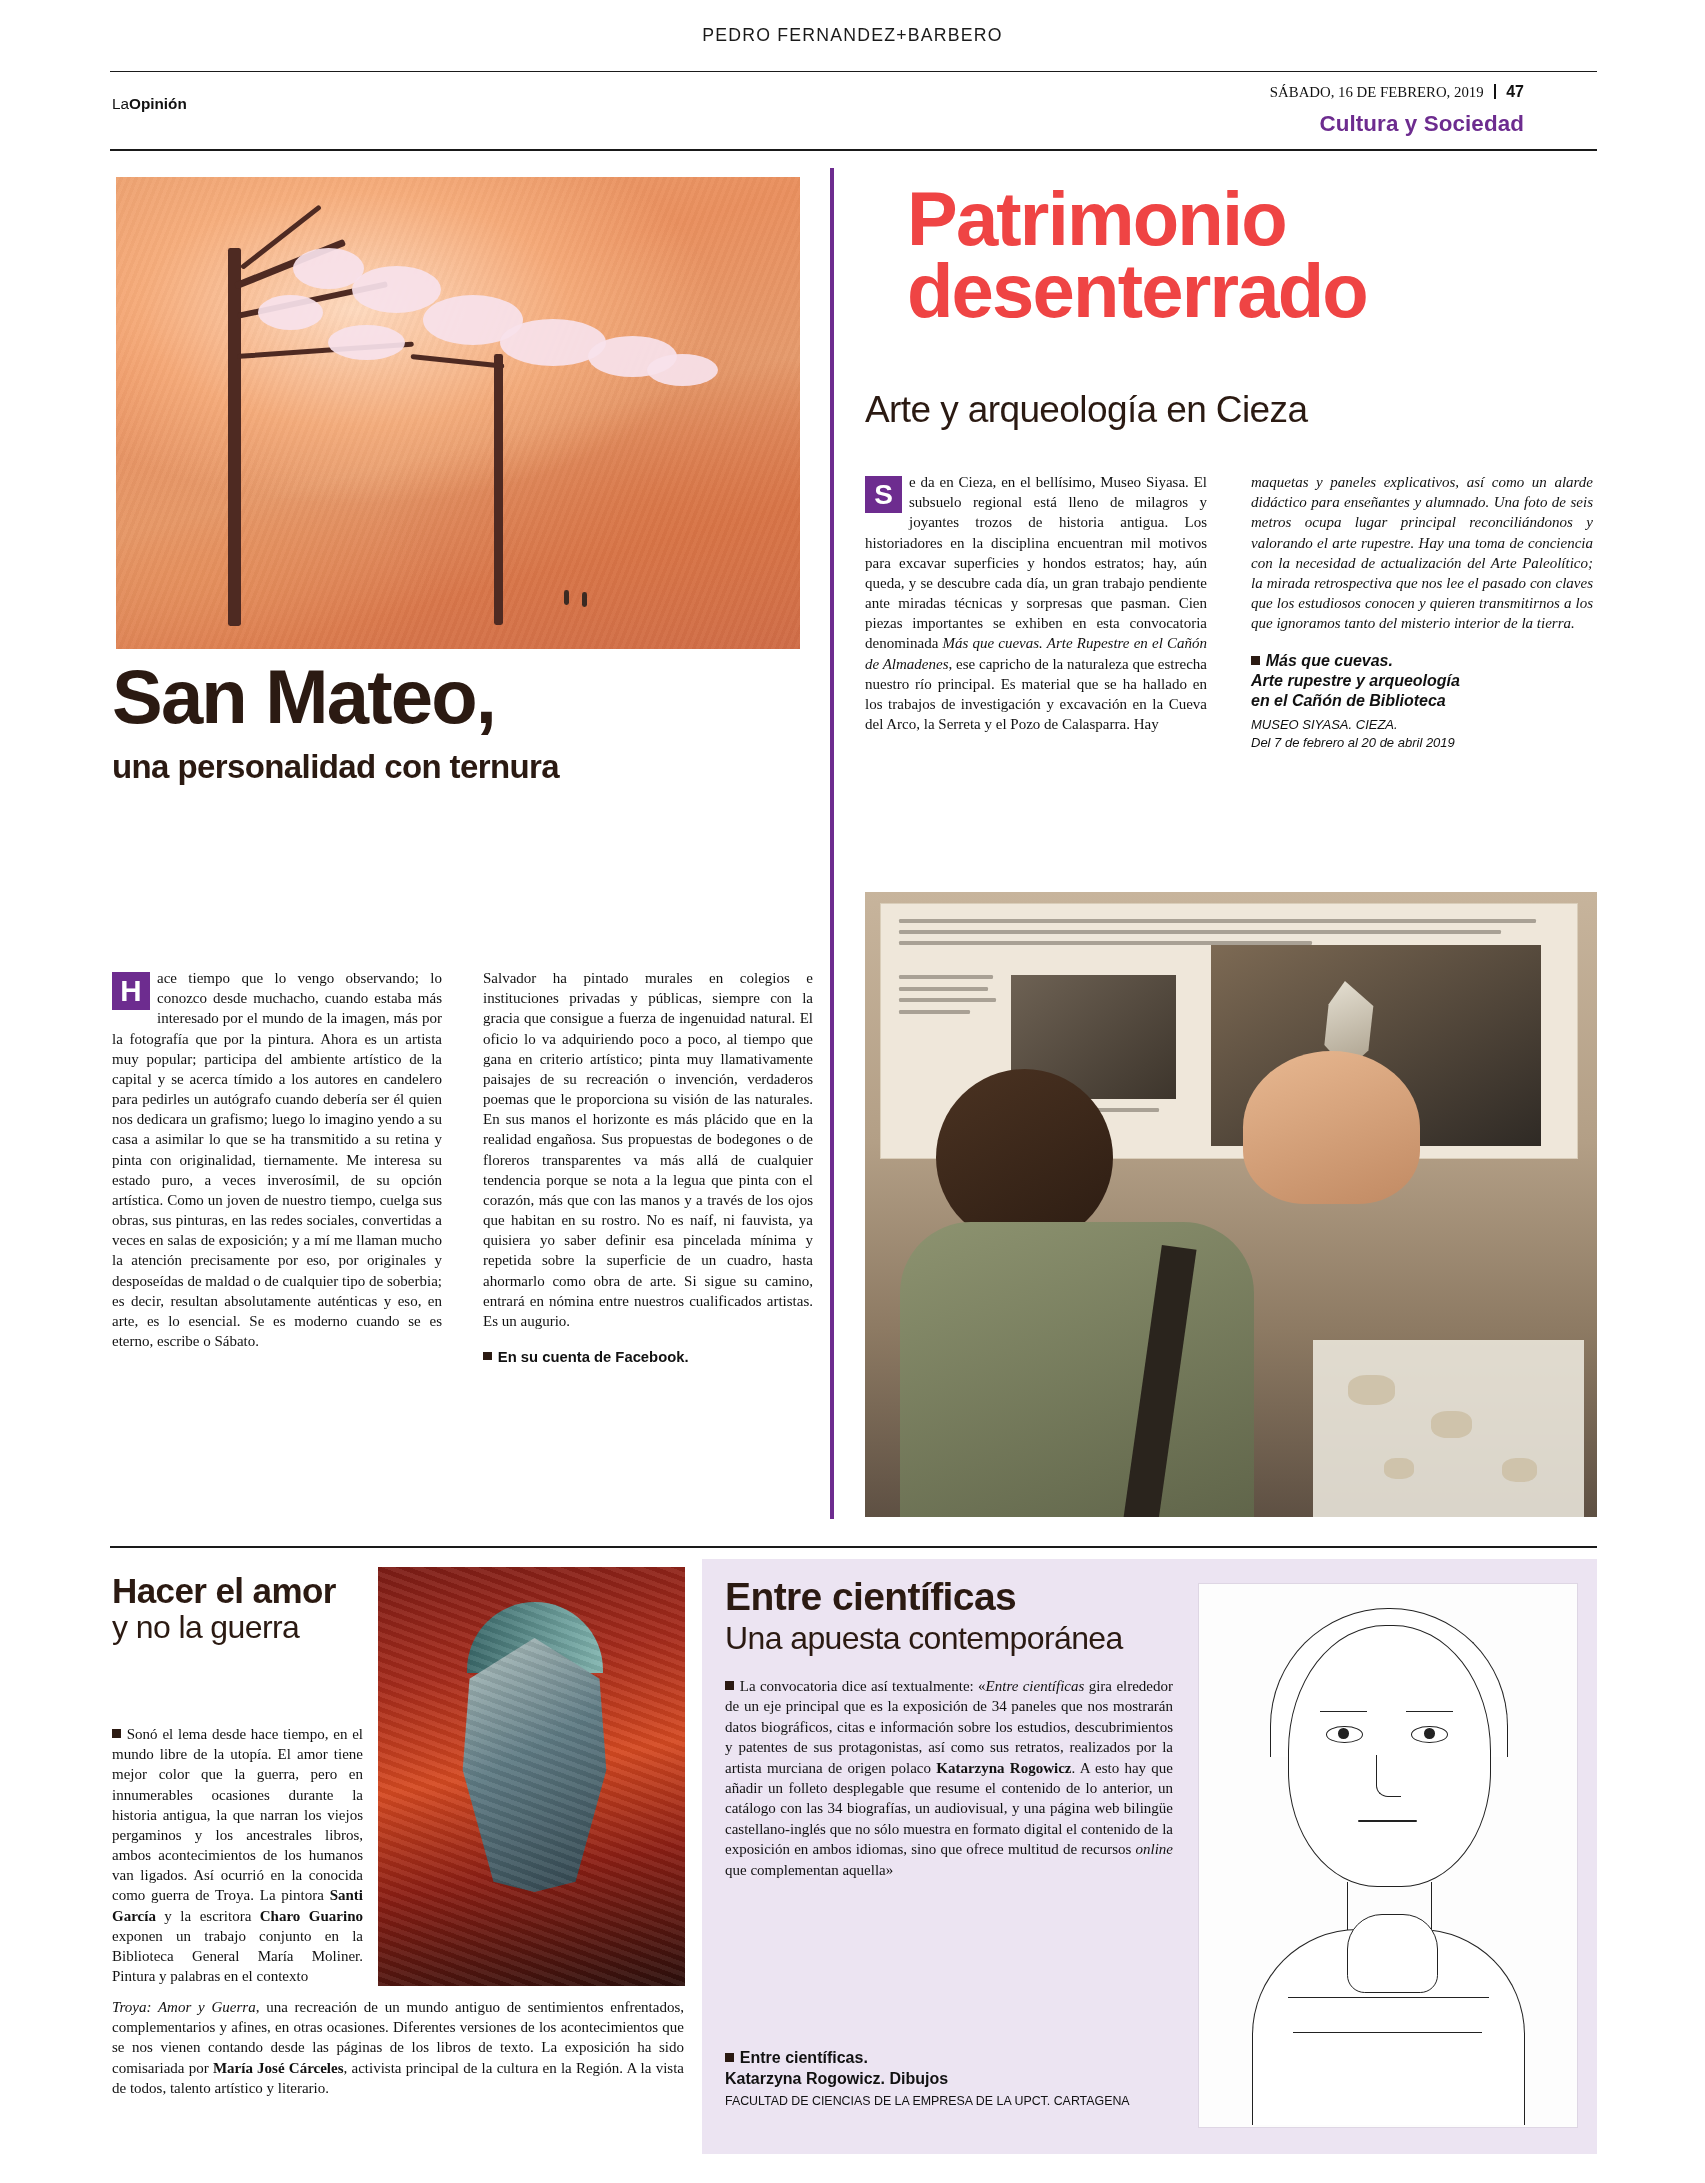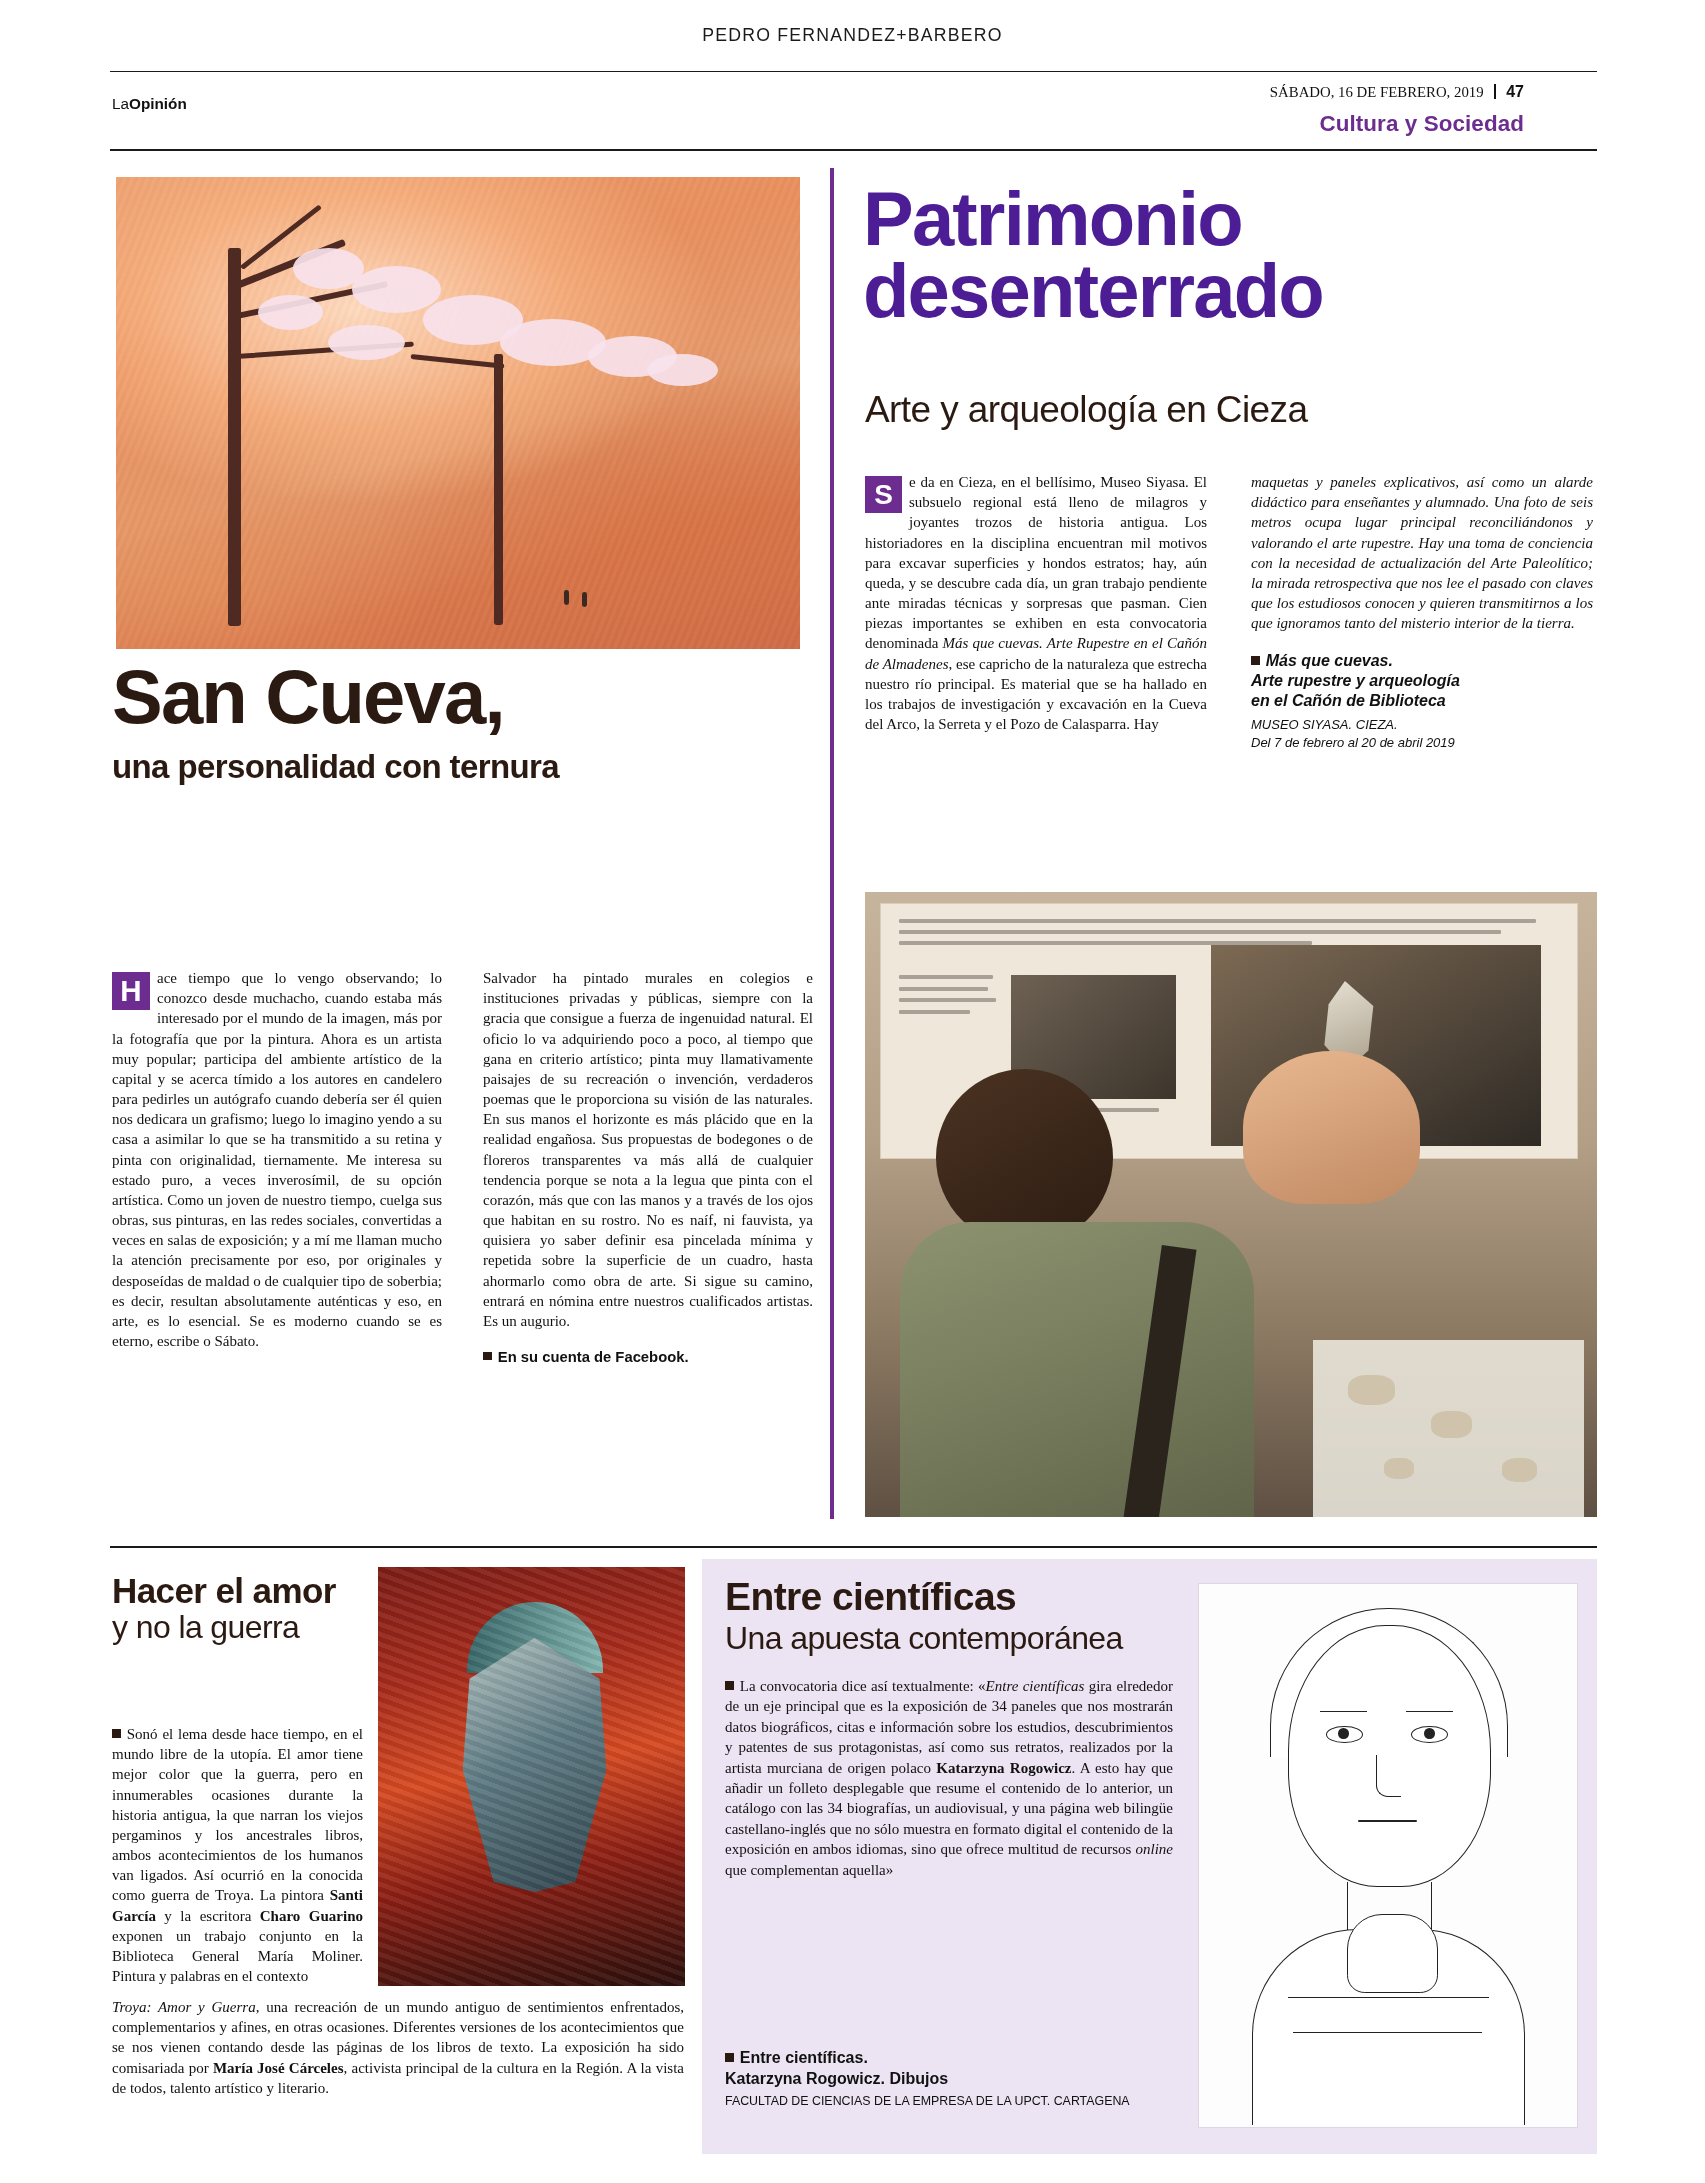--- a/index.html
+++ b/index.html
@@ -49,23 +49,23 @@
   .left-cols{position:absolute;top:968px;left:112px;width:702px;}
   .lcol{width:330px;float:left;font-size:15px;line-height:1.345;text-align:justify;
         font-family:"Liberation Serif",serif;hyphens:auto;}
   .lcol.second{margin-left:41px;}
   .dropcap{float:left;width:38px;height:38px;margin:3.5px 7px 0 0;background:#6d2c8f;color:#fff;
     font-family:"Liberation Sans",sans-serif;font-weight:bold;font-size:29.5px;line-height:38px;text-align:center;}
   .credit{margin-top:16.5px;font-family:"Liberation Sans",sans-serif;font-weight:bold;font-size:14.8px;}
   .sq{display:inline-block;width:8.9px;height:8.9px;background:#2b1a12;margin-right:5.9px;vertical-align:1.2px;}
 
   
-  .r-title{position:absolute;top:183px;left:863px;width:732px;
+  .r-title{position:absolute;top:183px;left:907px;width:732px;
     font-family:"Liberation Sans",sans-serif;font-weight:bold;font-size:76px;line-height:.95;
-    color:#4c1d95;letter-spacing:-1.8px;}
+    color:#ef4444;letter-spacing:-1.8px;}
   .r-sub{position:absolute;top:389px;left:865px;width:743px;
     font-family:"Liberation Sans",sans-serif;font-size:37px;color:#2b1a12;letter-spacing:-0.6px;}
 
   .r-cols{position:absolute;top:472px;left:865px;width:732px;}
   .rcol{width:342px;float:left;font-size:15px;line-height:1.345;text-align:justify;}
   .rcol.second{margin-left:44px;font-style:italic;}
   .dropcap2{float:left;width:37px;height:37px;margin:3.5px 7px 0 0;background:#6d2c8f;color:#fff;
     font-family:"Liberation Sans",sans-serif;font-weight:bold;font-size:28px;line-height:37px;text-align:center;}
   .infobox{margin-top:17.7px;font-family:"Liberation Sans",sans-serif;}
   .infobox .b{font-weight:bold;font-size:16px;line-height:1.25;}
@@ -175,21 +175,21 @@
     <div class="blossom" style="left:384px;top:142px;width:106px;height:47px;"></div>
     <div class="blossom" style="left:472px;top:159px;width:89px;height:41px;"></div>
     <div class="blossom" style="left:142px;top:118px;width:65px;height:35px;"></div>
     <div class="blossom" style="left:212px;top:148px;width:77px;height:35px;"></div>
     <div class="blossom" style="left:531px;top:177px;width:71px;height:32px;"></div>
     <div class="fig" style="left:448px;top:413px;"></div>
     <div class="fig" style="left:466px;top:415px;"></div>
   </div>
 
   <div class="headline-block">
-    <div class="hl2">San Cueva,</div>
+    <div class="hl2">San Mateo,</div>
     <div class="hl3">una personalidad con ternura</div>
   </div>
 
   <div class="left-cols clearfix">
     <div class="lcol">
       <span class="dropcap">H</span><span>ace tiempo que lo vengo observando; lo conozco desde muchacho, cuando estaba más interesado por el mundo de la imagen, más por la fotografía que por la pintura. Ahora es un artista muy popular; participa del ambiente artístico de la capital y se acerca tímido a los autores en candelero para pedirles un autógrafo cuando debería ser él quien nos dedicara un grafismo; luego lo imagino yendo a su casa a asimilar lo que se ha transmitido a su retina y pinta con originalidad, tiernamente. Me interesa su estado puro, a veces inverosímil, de su opción artística. Como un joven de nuestro tiempo, cuelga sus obras, sus pinturas, en las redes sociales, convertidas a veces en salas de exposición; y a mí me llaman mucho la atención precisamente por eso, por originales y desposeídas de maldad o de cualquier tipo de soberbia; es decir, resultan absolutamente auténticas y eso, en arte, es lo esencial. Se es moderno cuando se es eterno, escribe o Sábato.</span>
     </div>
     <div class="lcol second">
       <span>Salvador ha pintado murales en colegios e instituciones privadas y públicas, siempre con la gracia que consigue a fuerza de ingenuidad natural. El oficio lo va adquiriendo poco a poco, al tiempo que gana en criterio artístico; pinta muy llamativamente paisajes de su recreación o invención, verdaderos poemas que le proporciona su visión de las naturales. En sus manos el horizonte es más plácido que en la realidad engañosa. Sus propuestas de bodegones o de floreros transparentes va más allá de cualquier tendencia porque se nota a la legua que pinta con el corazón, más que con las manos y a través de los ojos que habitan en su rostro. No es naíf, ni fauvista, ya quisiera yo saber definir esa pincelada mínima y repetida sobre la superficie de un cuadro, hasta ahormarlo como obra de arte. Si sigue su camino, entrará en nómina entre nuestros cualificados artistas. Es un augurio.</span>
       <div class="credit">

